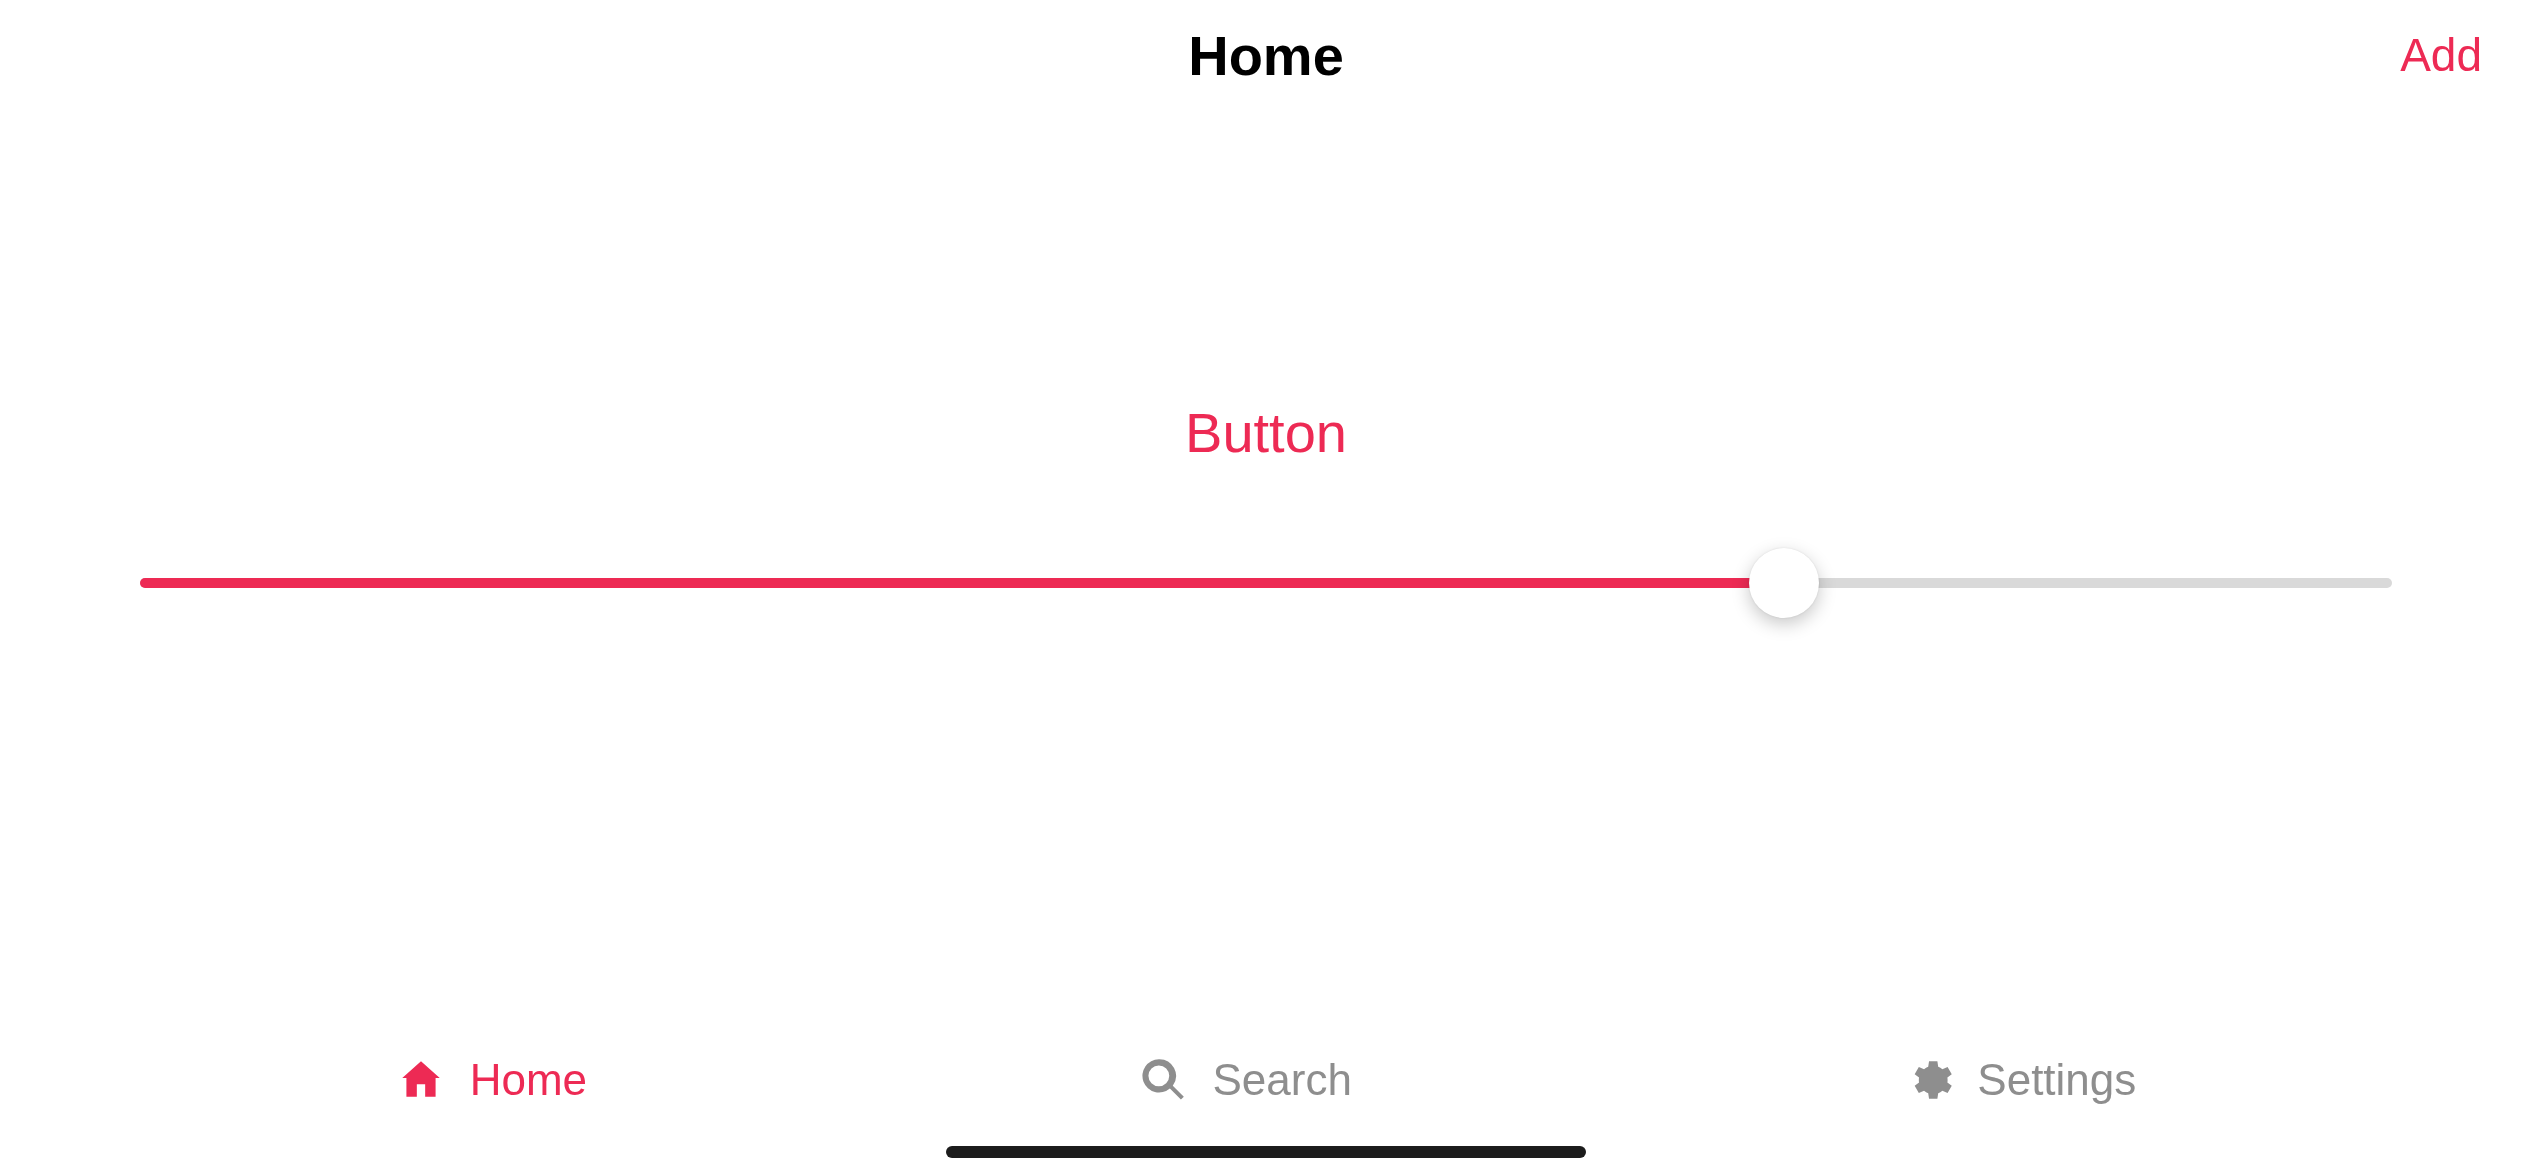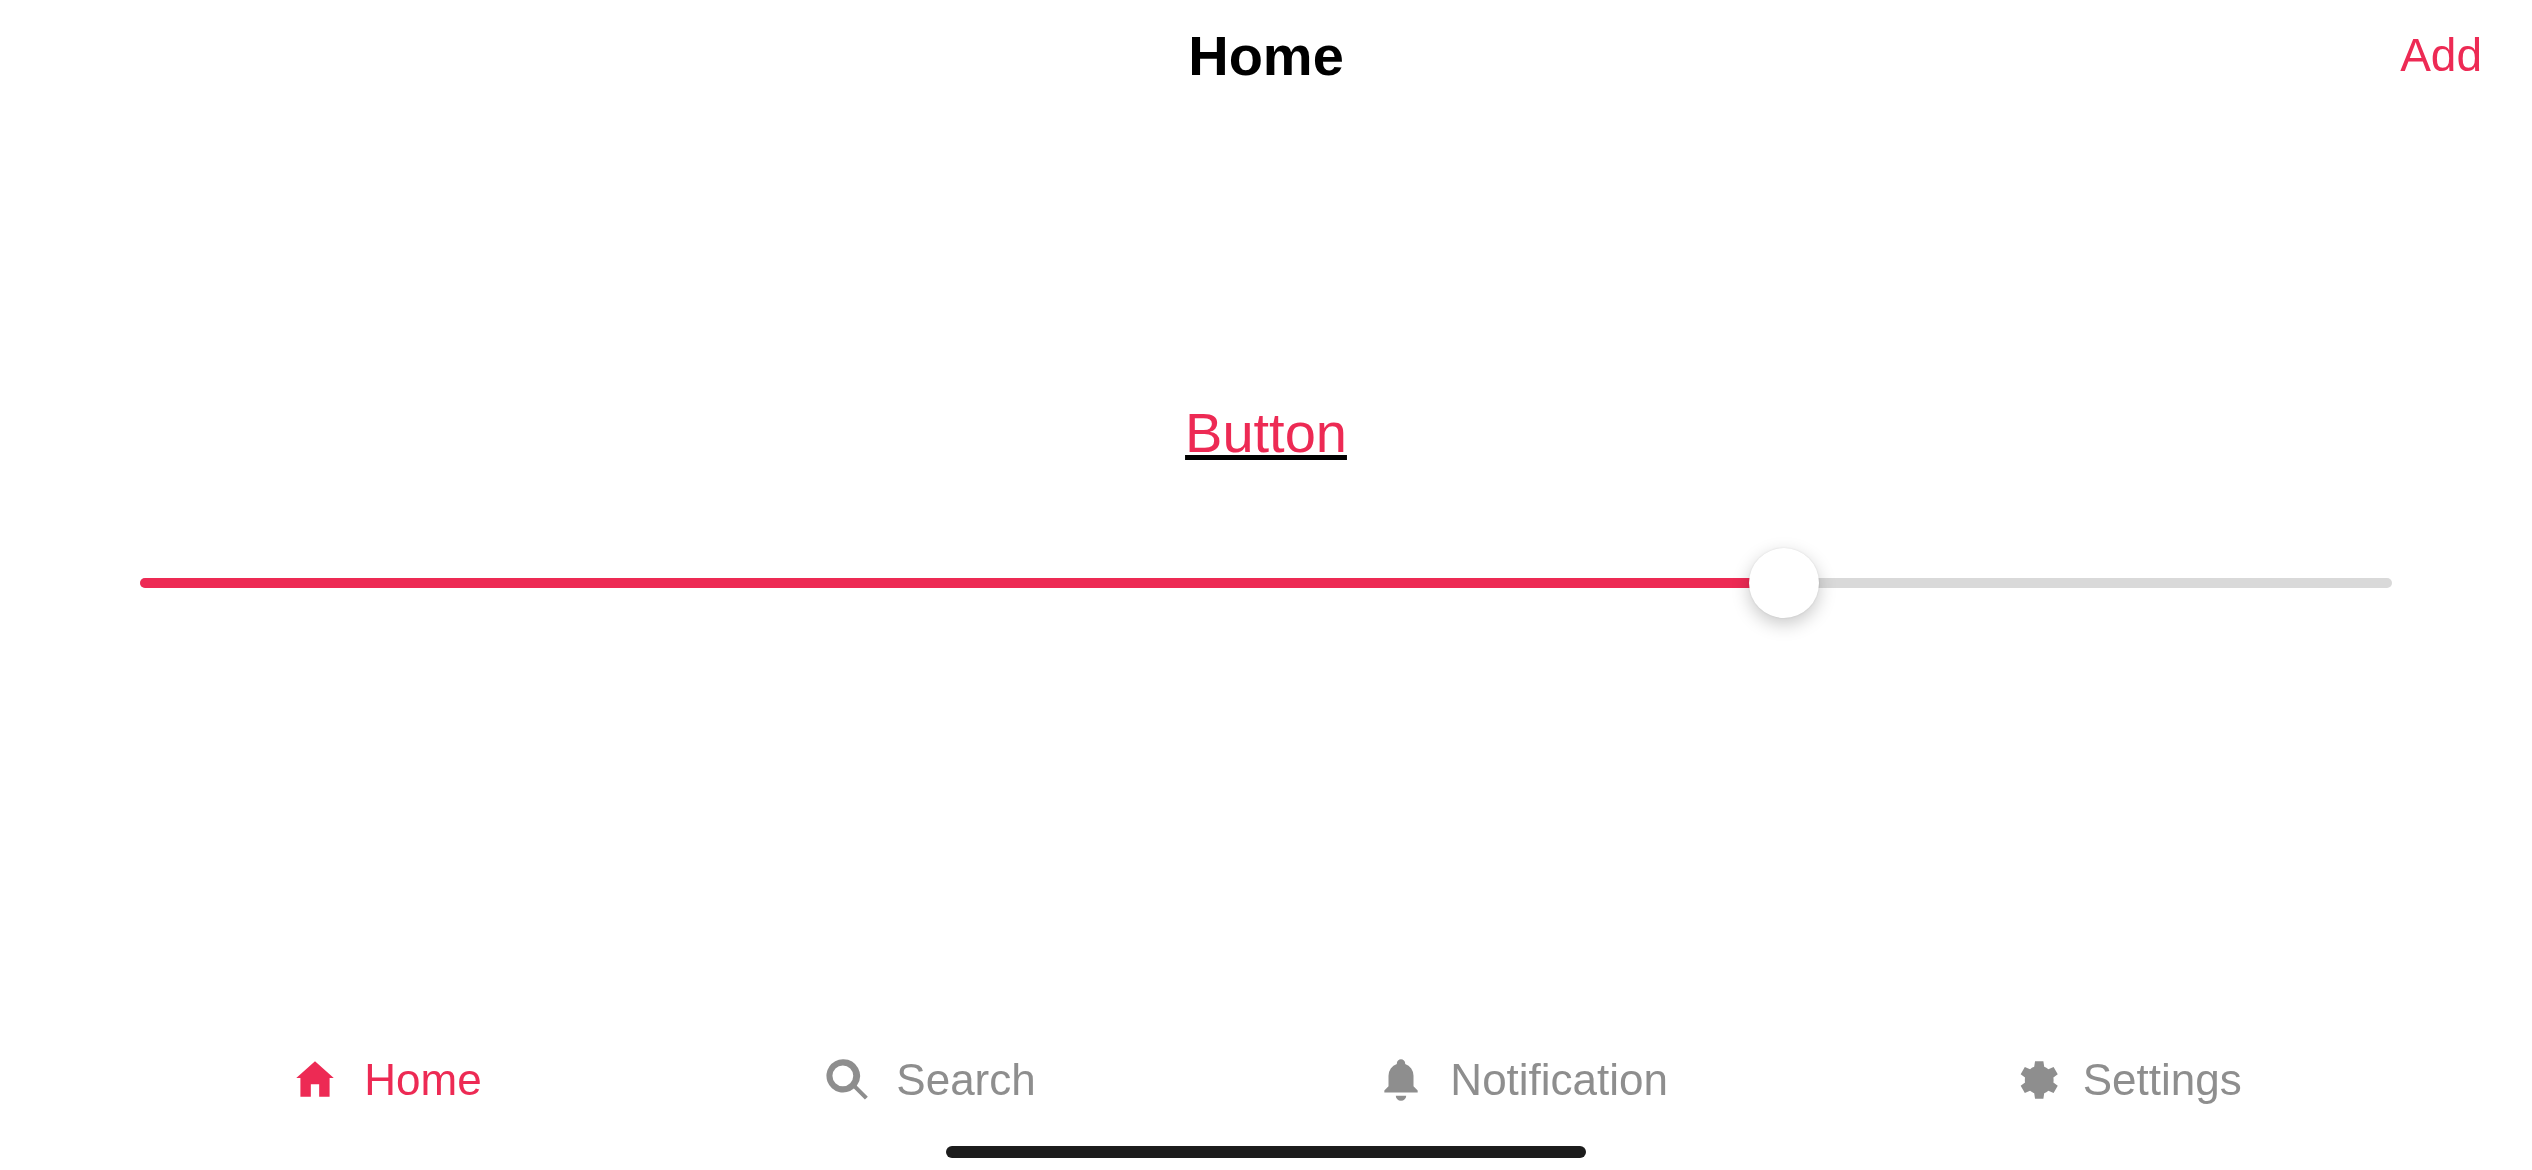--- a/index.html
+++ b/index.html
@@ -43,21 +43,20 @@
 
   
   .content {
     position: absolute;
     top: 400px;
     left: 140px;
     right: 140px;
     display: flex;
     flex-direction: column;
     align-items: center;
-    text-decoration: underline;
   }
   .center-button {
     font-size: 56px;
     color: var(--accent);
     background: none;
     border: none;
     cursor: pointer;
     margin-bottom: 90px;
     font-family: inherit;
   }
@@ -160,28 +159,20 @@
     <span>
       <svg viewBox="0 0 24 24">
           <path d="M10 2a8 8 0 105.3 14.1l5.3 5.3 1.4-1.4-5.3-5.3A8 8 0 0010 2zm0 3a5 5 0 110 10 5 5 0 010-10z"></path>
         </svg>
     </span>
     <span class="tab-label">Search</span>
   </div>
   <div class="tab-item inactive">
     <span>
       <svg viewBox="0 0 24 24">
-          <path d="M12 2a2 2 0 00-2 2v.3A6 6 0 006 10v5l-2 2v1h16v-1l-2-2v-5a6 6 0 00-4-5.7V4a2 2 0 00-2-2zm0 20a2.5 2.5 0 002.5-2.5h-5A2.5 2.5 0 0012 22z"></path>
-        </svg>
-    </span>
-    <span class="tab-label">Notification</span>
-  </div>
-  <div class="tab-item inactive">
-    <span>
-      <svg viewBox="0 0 24 24">
           <path d="M12 8a4 4 0 100 8 4 4 0 000-8zm9.4 4a7.7 7.7 0 00-.1-1.2l2.1-1.6-2-3.4-2.5 1a8 8 0 00-2-1.2L16.5 3h-4l-.4 2.6a8 8 0 00-2 1.2l-2.5-1-2 3.4 2.1 1.6A7.7 7.7 0 007.6 12c0 .4 0 .8.1 1.2l-2.1 1.6 2 3.4 2.5-1c.6.5 1.3.9 2 1.2l.4 2.6h4l.4-2.6c.7-.3 1.4-.7 2-1.2l2.5 1 2-3.4-2.1-1.6c.1-.4.1-.8.1-1.2z"></path>
         </svg>
     </span>
     <span class="tab-label">Settings</span>
   </div>
 </div>
 
 <div class="home-indicator"></div>
 
 </body></html>

